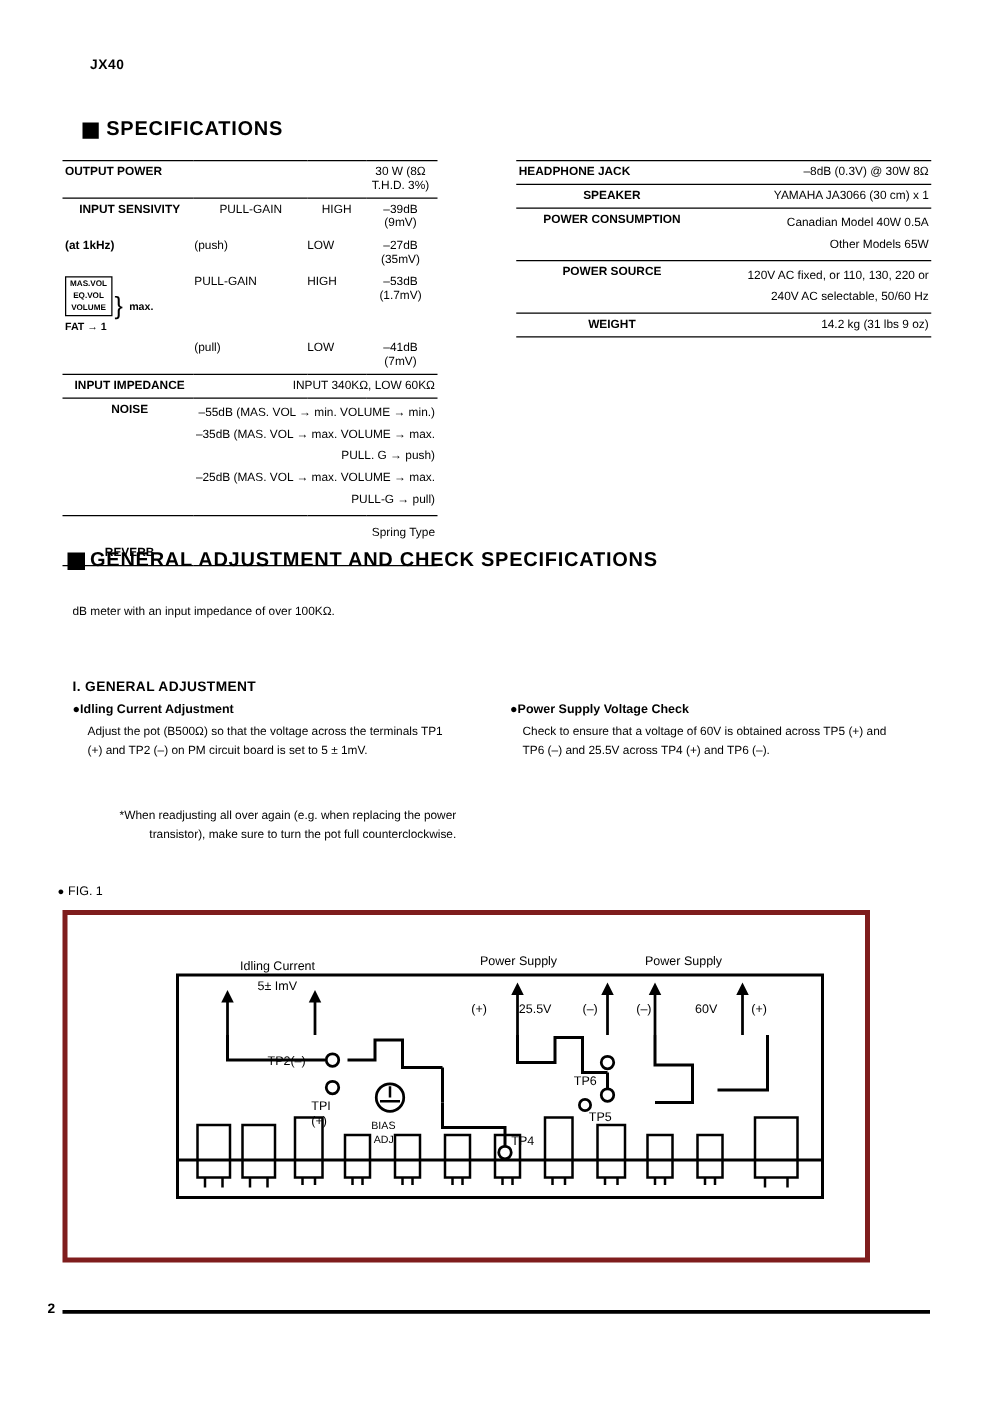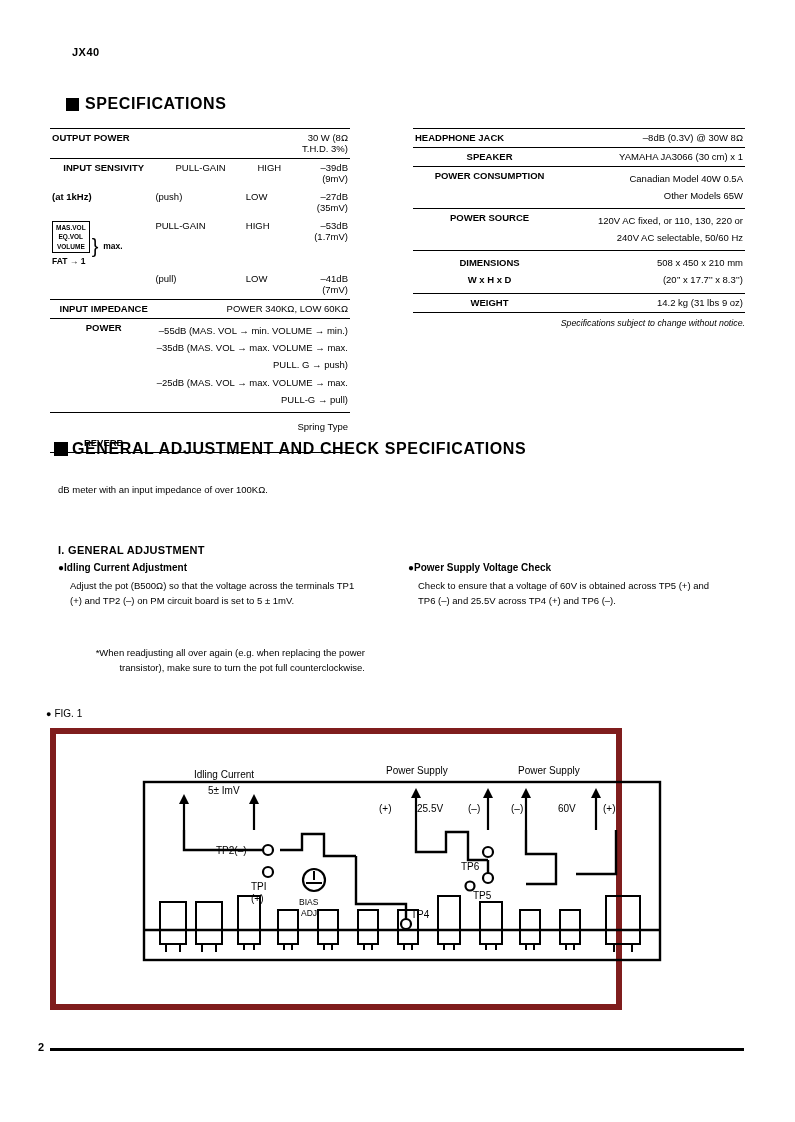--- a/index.html
+++ b/index.html
@@ -82,21 +82,21 @@
     white-space: nowrap;
   }
   .mid {
     white-space: nowrap;
   }
 
   #table-left { left: 50px; top: 128px; width: 300px; }
   #table-left td.c1 { width: 104px; padding-left: 2px;}
   #table-left td.c2 { width: 92px; }
   #table-left td.c3 { width: 48px; }
-  #table-left td.c4 { width: 56px; text-align: right; padding-right: 2px;}
+  #table-left td.c4 { width: 56px; text-align: center; padding-right: 2px;}
 
   #table-right { left: 413px; top: 128px; width: 332px; }
   #table-right td.r1 { width: 150px; padding-left: 2px; margin-top: 48px;}
   #table-right td.r2 { width: 182px; text-align: right; padding-right: 2px;}
 
   .note-italic {
     font-style: italic;
     font-size: 8.8px;
     text-align: right;
     padding-top: 5px !important;
@@ -174,23 +174,23 @@
     left: 46px;
     top: 708px;
     font-size: 10px;
   }
   #fig-label .dot { font-size: 9px; margin-right: 3px;}
 
   #fig-box {
     position: absolute;
     left: 50px;
     top: 728px;
-    width: 572px;
+    width: 646px;
     height: 282px;
-    border: 6px solid #7f1d1d;
+    border: 4px solid #7f1d1d;
     box-sizing: border-box;
   }
   #fig-svg { position: absolute; left: 0; top: 0; }
 
   
   #footer-rule {
     position: absolute;
     left: 50px;
     top: 1048px;
     width: 694px;
@@ -254,25 +254,25 @@
     </tr>
     <tr>
       <td class="c1"></td>
       <td class="c2 mid">(pull)</td>
       <td class="c3 mid">LOW</td>
       <td class="c4">–41dB (7mV)</td>
     </tr>
 
     <tr>
       <td class="c1 rowline lbl">INPUT IMPEDANCE</td>
-      <td class="c2 rowline" colspan="3" style="text-align:right;padding-right:2px;">POWER 340KΩ,  LOW 60KΩ</td>
-    </tr>
-
-    <tr>
-      <td class="c1 rowline lbl">POWER</td>
+      <td class="c2 rowline" colspan="3" style="text-align:right;padding-right:2px;">INPUT 340KΩ,  LOW 60KΩ</td>
+    </tr>
+
+    <tr>
+      <td class="c1 rowline lbl">NOISE</td>
       <td class="c2 rowline" colspan="3" style="text-align:right;padding-right:2px;line-height:1.8;margin-top:28px;">
         <div>–55dB (MAS. VOL → min.  VOLUME → min.)</div>
         <div>–35dB (MAS. VOL → max.  VOLUME → max.</div>
         <div>PULL. G → push)</div>
         <div>–25dB (MAS. VOL → max.  VOLUME → max.</div>
         <div>PULL-G → pull)</div>
       </td>
     </tr>
 
     <tr>
@@ -304,39 +304,26 @@
       </td>
     </tr>
     <tr>
       <td class="r1 rowline lbl">POWER SOURCE</td>
       <td class="r2 rowline" style="line-height:1.8;">
         <div>120V AC fixed, or 110, 130, 220 or</div>
         <div>240V AC selectable, 50/60 Hz</div>
       </td>
     </tr>
     <tr>
-      <td class="r1 rowline lbl" style="line-height:1.8;">
-        <div>DIMENSIONS</div>
-        <div>W x H x D</div>
-      </td>
-      <td class="r2 rowline" style="line-height:1.8;">
-        <div>508 x 450 x 210 mm</div>
-        <div>(20’’ x 17.7’’ x 8.3’’)</div>
-      </td>
-    </tr>
-    <tr>
       <td class="r1 rowline lbl">WEIGHT</td>
       <td class="r2 rowline">14.2 kg (31 lbs 9 oz)</td>
     </tr>
     <tr>
       <td class="r1 rowline" style="padding:0;"></td>
       <td class="r2 rowline" style="padding:0;"></td>
-    </tr>
-    <tr>
-      <td colspan="2" class="note-italic">Specifications subject to change without notice.</td>
     </tr>
   </tbody>
     </table>
 
   <div class="section-title" id="gen-title">
     <span class="sq"></span>
     <span>GENERAL  ADJUSTMENT  AND  CHECK  SPECIFICATIONS</span>
   </div>
 
   <div class="para" id="gen-para">

